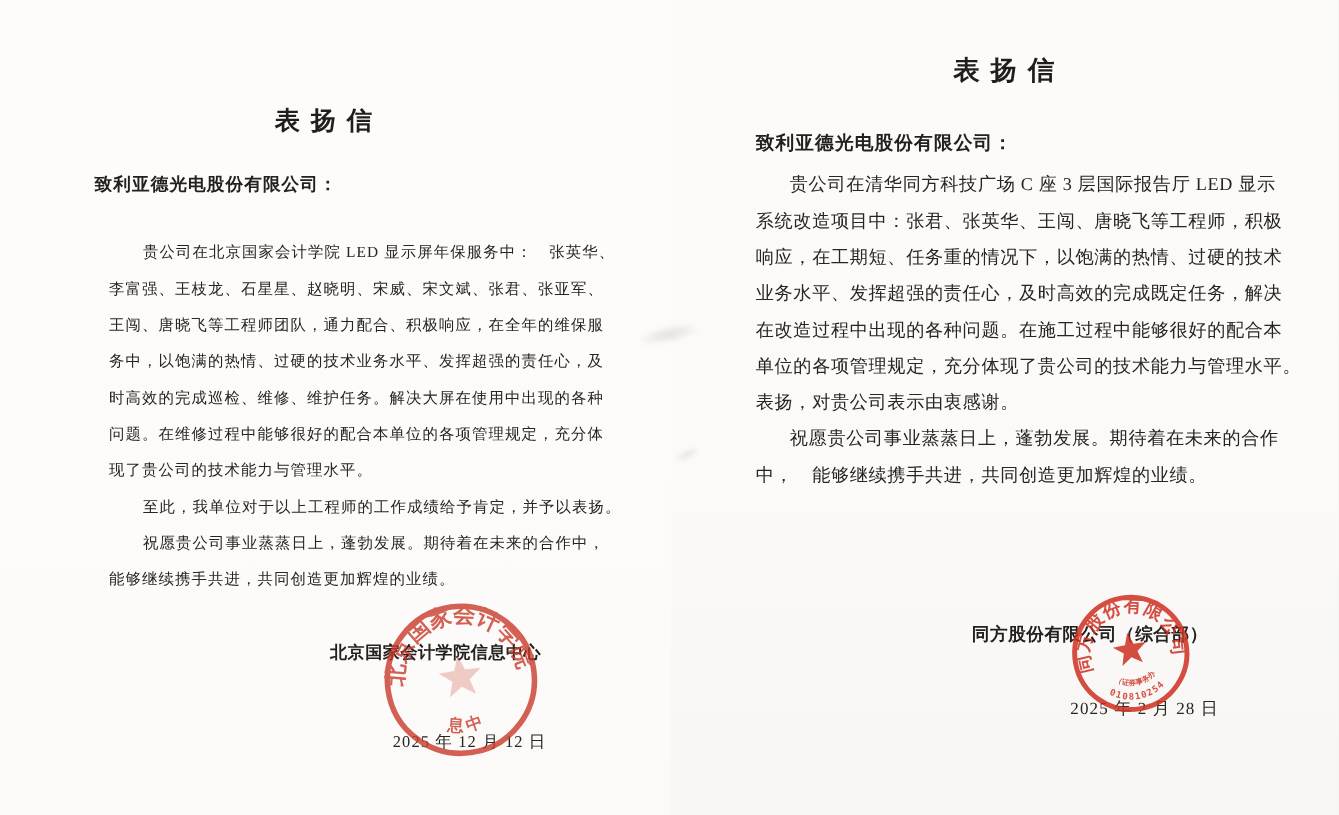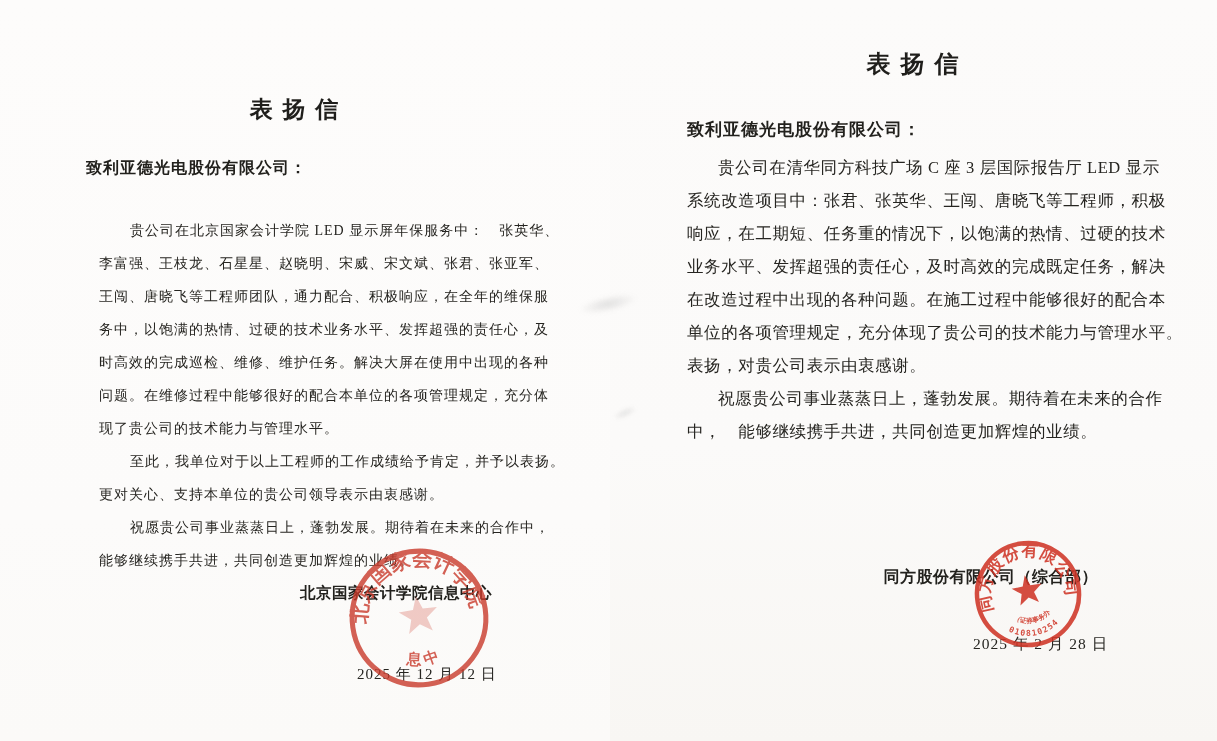--- a/index.html
+++ b/index.html
@@ -55,21 +55,20 @@
     <div class="salutation">致利亚德光电股份有限公司：</div>
     <div class="body-block">
       <div class="body-line indent">贵公司在北京国家会计学院 LED 显示屏年保服务中：　张英华、</div>
       <div class="body-line">李富强、王枝龙、石星星、赵晓明、宋威、宋文斌、张君、张亚军、</div>
       <div class="body-line">王闯、唐晓飞等工程师团队，通力配合、积极响应，在全年的维保服</div>
       <div class="body-line">务中，以饱满的热情、过硬的技术业务水平、发挥超强的责任心，及</div>
       <div class="body-line">时高效的完成巡检、维修、维护任务。解决大屏在使用中出现的各种</div>
       <div class="body-line">问题。在维修过程中能够很好的配合本单位的各项管理规定，充分体</div>
       <div class="body-line">现了贵公司的技术能力与管理水平。</div>
       <div class="body-line indent">至此，我单位对于以上工程师的工作成绩给予肯定，并予以表扬。</div>
-      <div class="body-line">更对关心、支持本单位的贵公司领导表示由衷感谢。</div>
       <div class="body-line indent">祝愿贵公司事业蒸蒸日上，蓬勃发展。期待着在未来的合作中，</div>
       <div class="body-line">能够继续携手共进，共同创造更加辉煌的业绩。</div>
     </div>
     <div class="signature">北京国家会计学院信息中心</div>
     <div class="date">2025 年 12 月 12 日</div>
 
     <svg class="seal seal-left" viewBox="0 0 160 160" aria-hidden="true">
       <g transform="rotate(-8 80 80)" opacity="0.8">
         <circle cx="80" cy="80" r="66" fill="none" stroke="#c93a2b" stroke-width="5"></circle>
         <path id="sealLtop" d="M 31.1 97.8 A 52 52 0 1 1 128.9 97.8" fill="none"></path>

